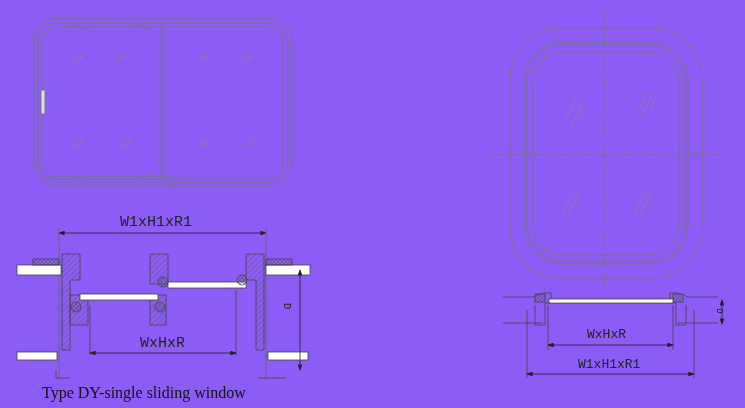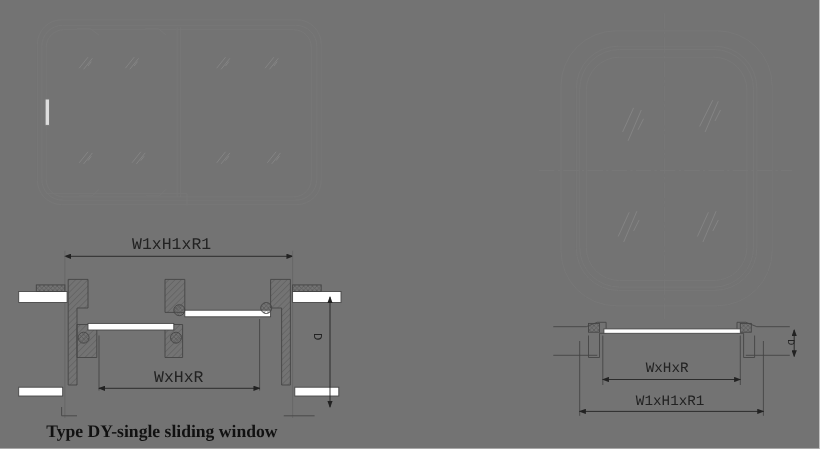--- a/index.html
+++ b/index.html
@@ -1,19 +1,19 @@
 <!DOCTYPE html>
 <html><head>
 <meta charset="utf-8">
 <style>
   html,body{margin:0;padding:0;background:#fff;}
-  #canvas{position:relative;width:745px;height:408px;overflow:hidden;background:#737373;}
+  #canvas{position:relative;width:745px;height:408px;overflow:hidden;background:#8b5cf6;}
   svg{position:absolute;left:0;top:0;}
   .dim{position:absolute;font-family:"Liberation Mono","DejaVu Sans Mono",monospace;color:#222;white-space:nowrap;}
-  .caption{position:absolute;font-family:"Liberation Serif","DejaVu Serif",serif;font-weight:bold;color:#111;font-size:16px;white-space:nowrap;}
+  .caption{position:absolute;font-family:"Liberation Serif","DejaVu Serif",serif;font-weight:normal;color:#111;font-size:16px;white-space:nowrap;}
 </style>
 </head>
 <body>
 
 <div id="canvas">
 <svg width="745" height="408" viewBox="0 0 745 408">
   <defs>
     <pattern id="hatch" width="4" height="4" patternUnits="userSpaceOnUse" patternTransform="rotate(45)">
       <line x1="0" y1="0" x2="0" y2="4" stroke="#555" stroke-width="0.8"></line>
     </pattern>

